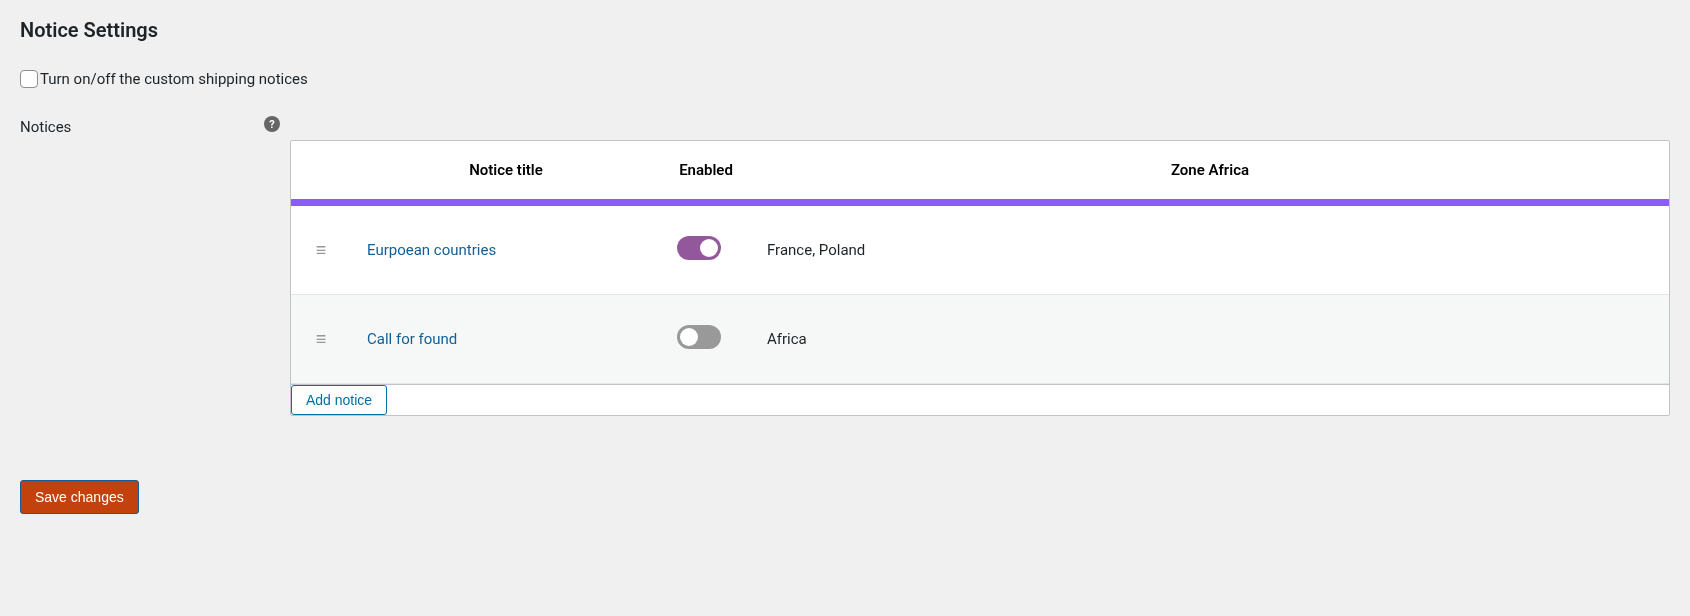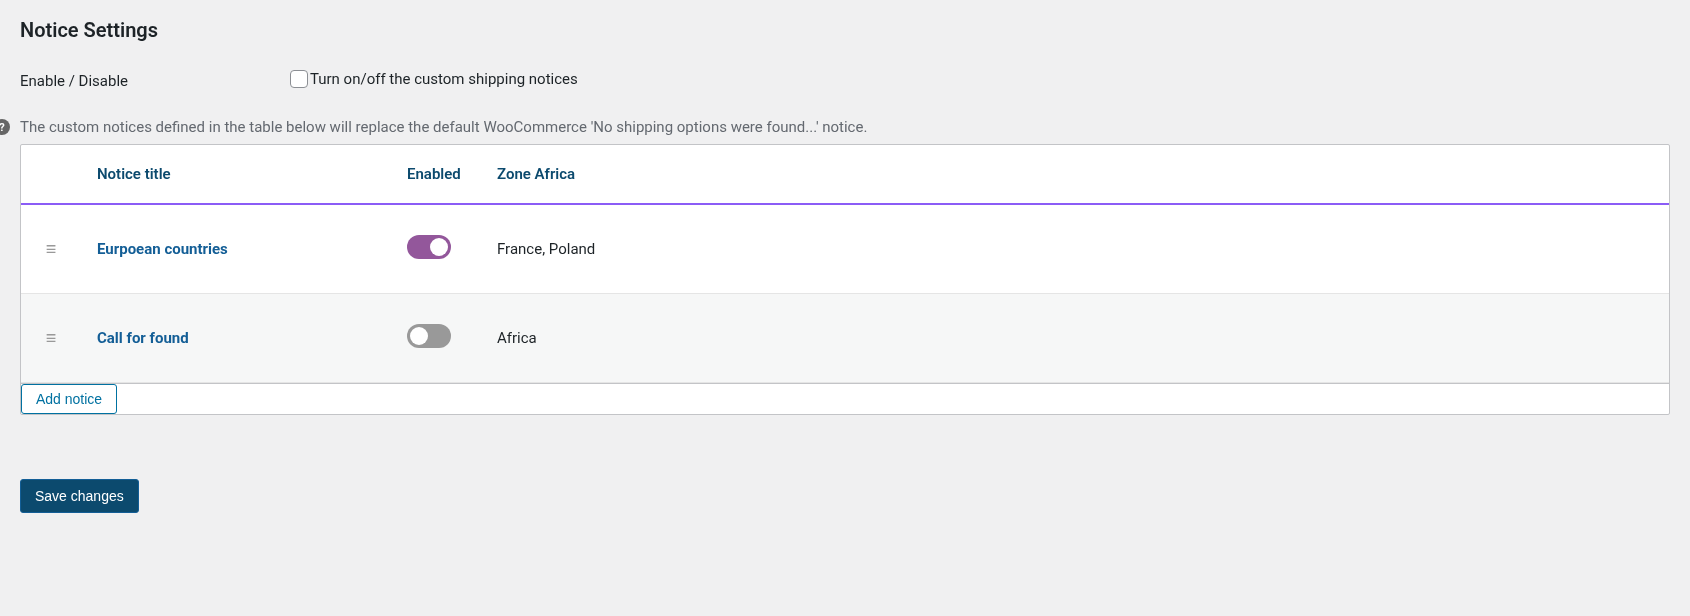--- a/index.html
+++ b/index.html
@@ -76,26 +76,26 @@
     .notices-panel {
       background: #fff;
       border: 1px solid #c3c4c7;
       border-radius: 2px;
     }
     .notices-table {
       width: 100%;
       border-collapse: collapse;
     }
     .notices-table thead th {
-      text-align: left;
+      text-align: center;
       font-weight: 600;
       font-size: 15px;
       padding: 20px 16px;
-      border-bottom: 2px solid #8b5cf6;
-      color: #0c4a6e;
+      border-bottom: 7px solid #8b5cf6;
+      color: #000000;
     }
     .notices-table tbody td {
       padding: 30px 16px;
       font-size: 15px;
       vertical-align: middle;
     }
     .notices-table tbody tr {
       border-bottom: 1px solid #e5e5e5;
     }
     .notices-table tbody tr.alt {
@@ -107,21 +107,21 @@
     .col-zone { }
     .drag-handle {
       color: #999;
       cursor: move;
       font-size: 18px;
       line-height: 1;
       display: inline-block;
     }
     .notice-link {
       color: #135e96;
-      font-weight: 700;
+      font-weight: 400;
       text-decoration: none;
       cursor: pointer;
     }
     .toggle {
       width: 44px;
       height: 24px;
       border-radius: 12px;
       position: relative;
       cursor: pointer;
       display: inline-block;
@@ -145,52 +145,51 @@
       background: #f6f7f7;
       border: 1px solid #0071a1;
       color: #0071a1;
       padding: 6px 14px;
       border-radius: 3px;
       font-size: 14px;
       cursor: pointer;
       background: #fff;
     }
     .btn-primary {
-      background: #0c4a6e;
+      background: #c2410c;
       border: 1px solid #135e96;
       color: #fff;
       padding: 8px 14px;
       border-radius: 3px;
       font-size: 14px;
       cursor: pointer;
       margin-top: 36px;
     }
   </style>
 </head>
 <body>
 
 
 
 <h2 class="section-title">Notice Settings</h2>
 
 <div class="form-row">
-  <div class="form-label">Enable / Disable</div>
   <div class="form-field">
     <label class="checkbox-wrap">
       <input type="checkbox" style="">
       <span class="checkbox-label">Turn on/off the custom shipping notices</span>
     </label>
   </div>
 </div>
 
 <div class="form-row">
+  <div class="form-label">Notices</div>
   <div class="form-field">
     <div class="help-row">
       <span class="help-icon">?</span>
-      <span class="help-text">The custom notices defined in the table below will replace the default WooCommerce 'No shipping options were found...' notice.</span>
     </div>
 
     <div class="notices-panel">
       <table class="notices-table">
         <thead>
           <tr>
             <th class="col-drag"></th>
             <th class="col-title">Notice title</th>
             <th class="col-enabled">Enabled</th>
             <th class="col-zone">Zone Africa</th>

